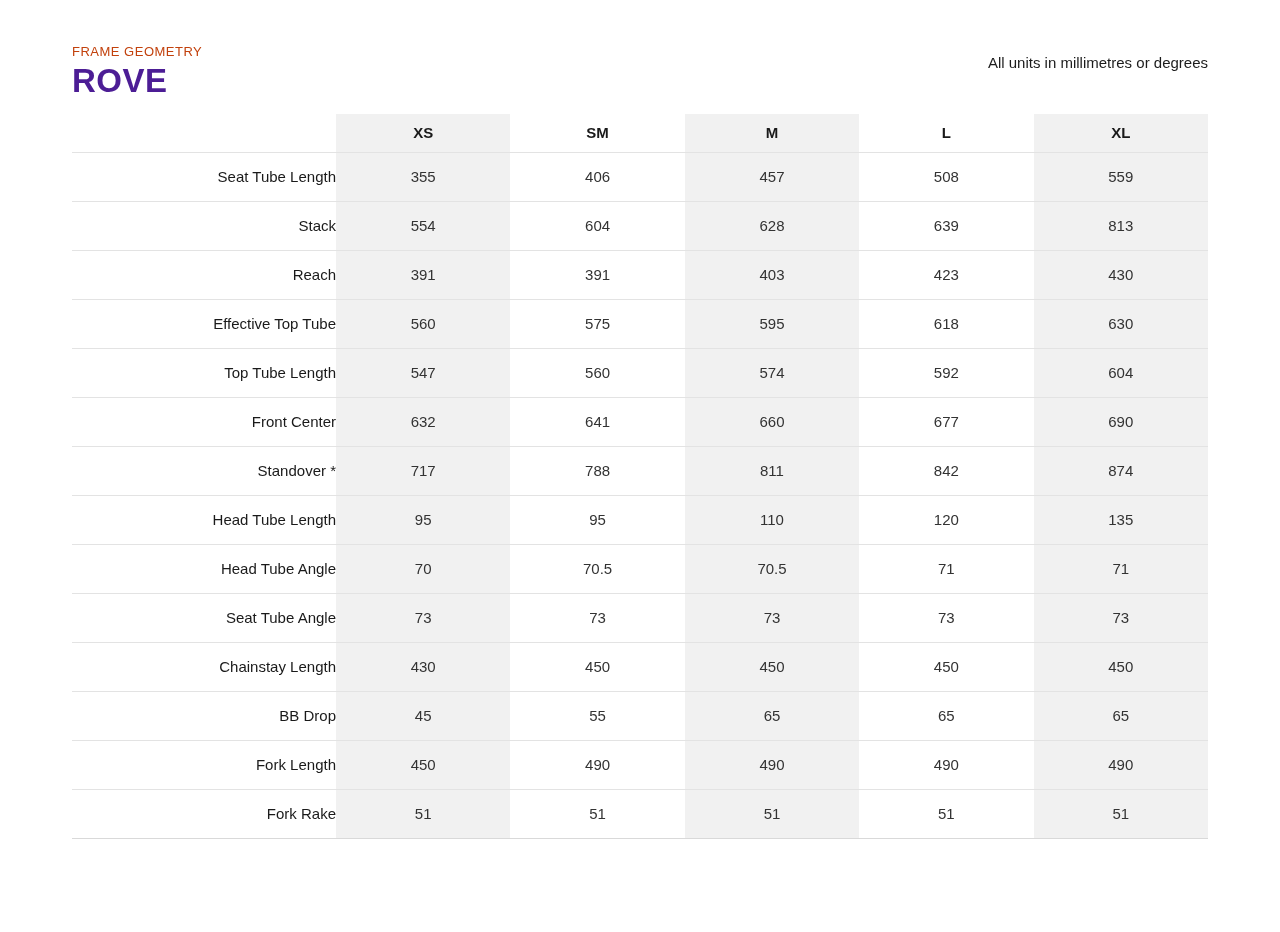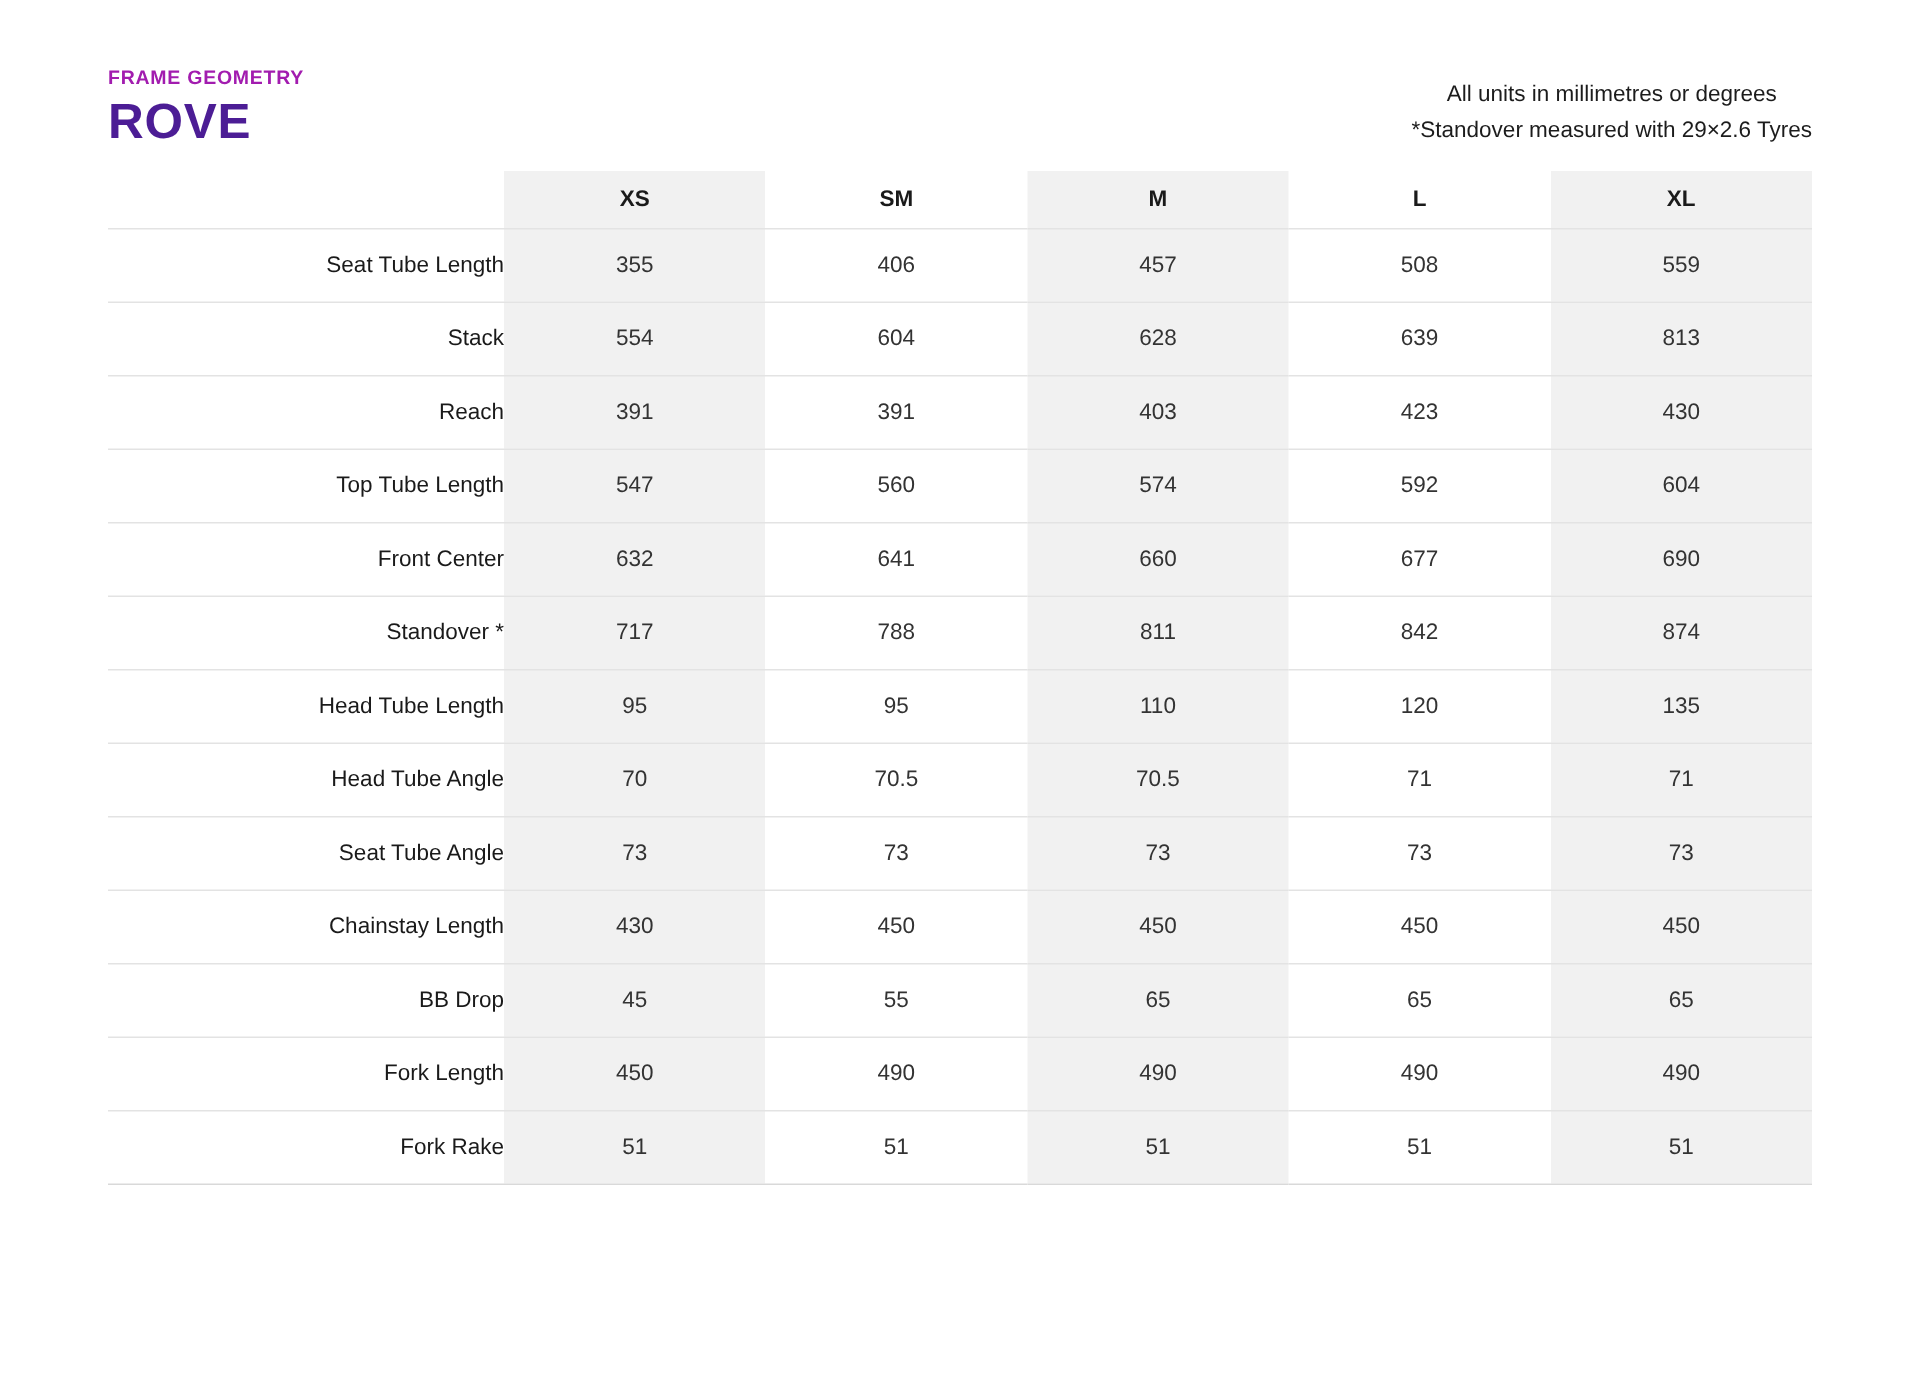--- a/index.html
+++ b/index.html
@@ -19,23 +19,23 @@
     overflow: hidden;
   }
   .page-header {
     display: flex;
     justify-content: space-between;
     align-items: flex-start;
     width: 1136px;
   }
   .eyebrow {
     font-size: 13px;
-    font-weight: 700;
+    font-weight: 400;
     letter-spacing: 0.5px;
-    color: #a21caf;
+    color: #c2410c;
     line-height: 16px;
   }
   .title {
     margin: 2px 0 0 0;
     font-size: 33px;
     font-weight: 800;
     letter-spacing: 0.5px;
     color: #4c1d95;
     line-height: 38px;
   }
@@ -96,21 +96,20 @@
 
 <div class="page">
 
   <header class="page-header">
     <div class="header-left">
       <div class="eyebrow">FRAME GEOMETRY</div>
       <h1 class="title">ROVE</h1>
     </div>
     <div class="header-right">
       <div class="note">All units in millimetres or degrees</div>
-      <div class="note">*Standover measured with 29×2.6 Tyres</div>
     </div>
   </header>
 
   <table class="geo-table">
     <thead>
       <tr>
         <th class="corner"></th>
 
       <th class="shaded">XS</th>
           <th>SM</th>
@@ -139,20 +138,28 @@
         </tr>
         <tr>
           <th class="row-label">Reach</th>
           <td class="cell shaded">391</td>
           <td class="cell">391</td>
           <td class="cell shaded">403</td>
           <td class="cell">423</td>
           <td class="cell shaded">430</td>
         </tr>
         <tr>
+          <th class="row-label">Effective Top Tube</th>
+          <td class="cell shaded">560</td>
+          <td class="cell">575</td>
+          <td class="cell shaded">595</td>
+          <td class="cell">618</td>
+          <td class="cell shaded">630</td>
+        </tr>
+        <tr>
           <th class="row-label">Top Tube Length</th>
           <td class="cell shaded">547</td>
           <td class="cell">560</td>
           <td class="cell shaded">574</td>
           <td class="cell">592</td>
           <td class="cell shaded">604</td>
         </tr>
         <tr>
           <th class="row-label">Front Center</th>
           <td class="cell shaded">632</td>

